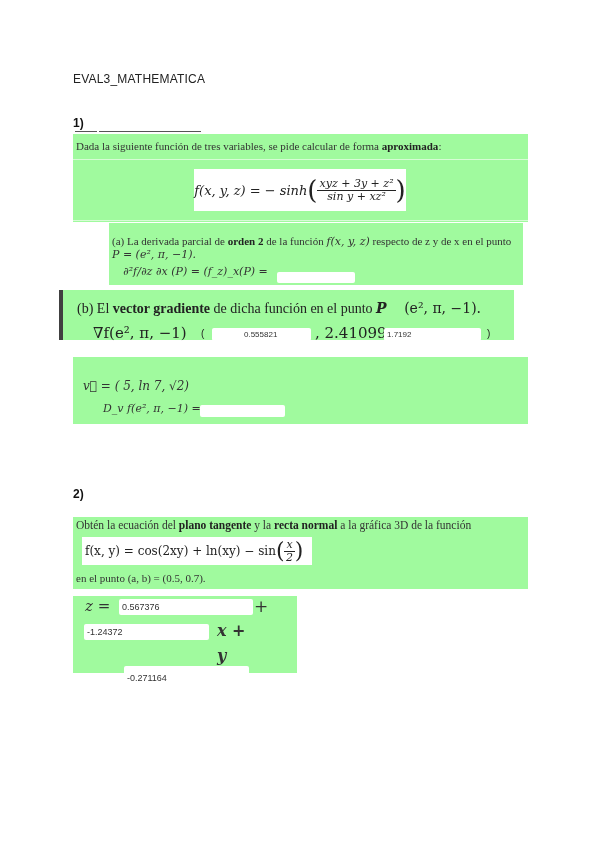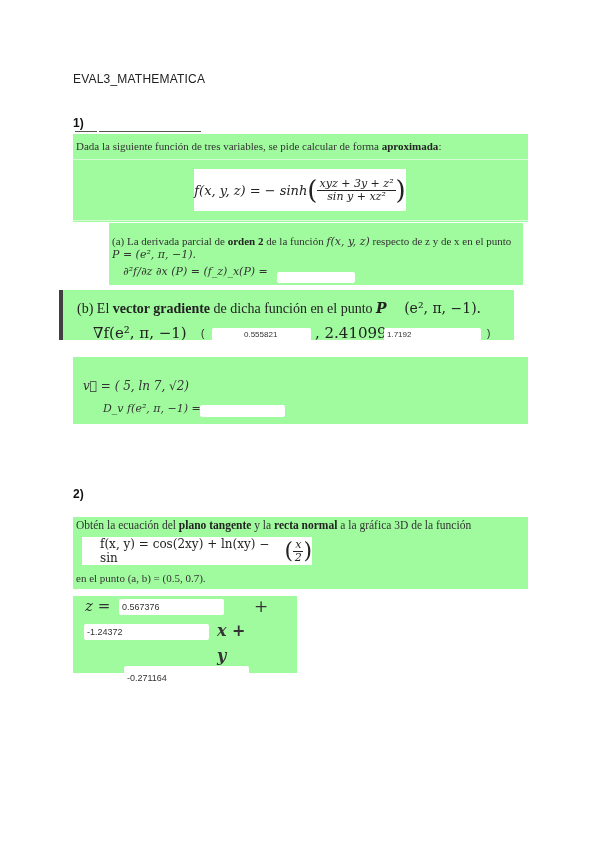--- a/index.html
+++ b/index.html
@@ -75,33 +75,33 @@
   <div class="q-line math" style="position:absolute; left:30px; top:45px;">D_v f(e², π, −1) =</div>
   <input class="ans" style="left: 127px; top: 48px; width: 85px; height: 12px;" value="">
 </div>
 
 <div class="sec-num sans" style="left:73px; top:487px;">2)</div>
 
 <div class="green" style="left:73px; top:517px; width:455px; height:72px;">
   <div class="q-line" style="position:absolute; left:3px; top:1px; font-size:11.5px;">
     <span>Obtén la ecuación del </span><b>plano tangente</b><span> y la </span><b>recta normal</b><span> a la gráfica 3D de la función</span>
   </div>
-  <div class="formula-box" style="left:9px; top:20px; width:230px; height:28px; justify-content:flex-start; padding-left:18px; box-sizing:border-box;">
+  <div class="formula-box" style="left:9px; top:20px; width:230px; height:28px; justify-content:flex-start; padding-left:3px; box-sizing:border-box;">
     <span class="mathr" style="font-size:12px;">f(x, y) = cos(2xy) + ln(xy) − sin</span>
     <span class="paren" style="font-size:22px;">(</span>
     <span class="frac math">
       <span class="num">x</span>
       <span>2</span>
     </span>
     <span class="paren" style="font-size:22px;">)</span>
   </div>
   <div class="q-line" style="position:absolute; left:3px; top:54px;">en el punto (a, b) = (0.5, 0.7).</div>
 </div>
 
 <div class="green" style="left:73px; top:596px; width:224px; height:77px;">
   <div class="math" style="position:absolute; left:12px; top:1px; font-size:15px; color:#333;">z =</div>
-  <input class="ans" style="left: 46px; top: 3px; width: 105px; height: 16px; font-size: 9px;" value="0.567376">
+  <input class="ans" style="left: 46px; top: 3px; width: 134px; height: 16px; font-size: 9px;" value="0.567376">
   <div class="mathr" style="position:absolute; left:181px; top:0px; font-size:17px; color:#333;">+</div>
   <input class="ans" style="left: 11px; top: 28px; width: 125px; height: 16px; font-size: 9px;" value="-1.24372">
   <div class="math" style="position:absolute; left:144px; top:25px; font-size:16px; color:#333; font-weight:bold;">x +</div>
   <input class="ans" style="left: 11px; top: 70px; width: 125px; height: 23px; font-size: 9px; margin-left: 40px;" value="-0.271164">
   <div class="math" style="position:absolute; left:144px; top:50px; font-size:16px; color:#333; font-weight:bold;">y</div>
 </div>
 
 </body></html>

